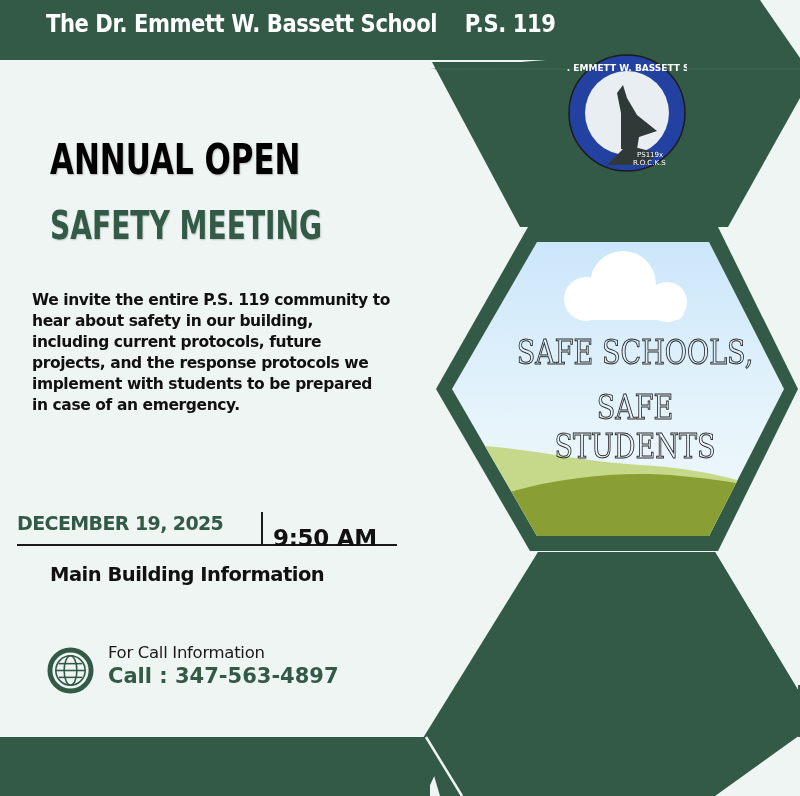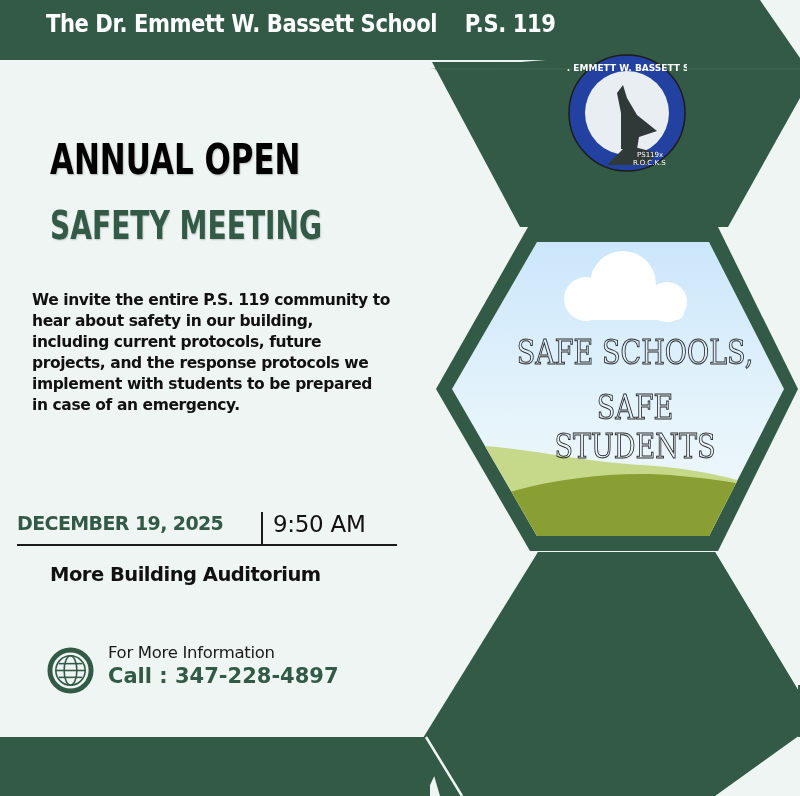--- a/index.html
+++ b/index.html
@@ -5,21 +5,21 @@
   html, body { margin:0; padding:0; }
   body { width:800px; height:796px; overflow:hidden; background:#eef5f2; position:relative; font-family:"Liberation Sans", sans-serif; }
   .bg-svg { position:absolute; left:0; top:0; width:800px; height:796px; }
   .header-title { position:absolute; left:46px; top:10px; color:#ffffff; font-family:"DejaVu Sans", sans-serif; font-weight:bold; font-size:24px; letter-spacing:-0.5px; white-space:pre; transform:scaleX(0.88); transform-origin:left center; }
   .title1 { position:absolute; left:50px; top:134px; font-family:"DejaVu Sans", sans-serif; font-weight:bold; font-size:43px; color:#000; transform:scaleX(0.72); transform-origin:left top; text-shadow:1px 1px 2px rgba(0,0,0,0.25); letter-spacing:0px; }
   .title2 { position:absolute; left:50px; top:203px; font-family:"DejaVu Sans", sans-serif; font-weight:bold; font-size:39px; color:#325a46; transform:scaleX(0.72); transform-origin:left top; text-shadow:1px 1px 2px rgba(0,0,0,0.2); }
   .desc { position:absolute; left:32px; top:290px; width:360px; font-family:"DejaVu Sans", sans-serif; font-weight:bold; font-size:15.5px; line-height:21px; color:#111; letter-spacing:-0.4px; }
   .date-row { position:absolute; left:17px; top:510px; width:380px; height:34px; border-bottom:2px solid #1a1a1a; }
   .date { position:absolute; left:0; top:2px; font-family:"DejaVu Sans", sans-serif; font-weight:bold; font-size:19px; color:#325a46; letter-spacing:-0.6px; }
   .date-sep { position:absolute; left:244px; top:2px; width:2px; height:34px; background:#1a1a1a; }
-  .time { position:absolute; left:256px; top:1px; font-family:"DejaVu Sans", sans-serif; font-weight:normal; font-size:23px; color:#111; letter-spacing:-0.3px; }
+  .time { position:absolute; left:256px; top:15px; font-family:"DejaVu Sans", sans-serif; font-weight:bold; font-size:23px; color:#111; letter-spacing:-0.3px; }
   .venue { position:absolute; left:50px; top:563px; font-family:"DejaVu Sans", sans-serif; font-weight:bold; font-size:19.5px; color:#111; letter-spacing:-0.5px; }
   .globe { position:absolute; left:47px; top:647px; width:47px; height:47px; }
   .info-label { position:absolute; left:108px; top:643px; font-family:"DejaVu Sans", sans-serif; font-size:16.5px; color:#1a1a1a; letter-spacing:-0.3px; }
   .info-phone { position:absolute; left:108px; top:664px; font-family:"DejaVu Sans", sans-serif; font-weight:bold; font-size:21px; color:#325a46; letter-spacing:0px; }
   .logo { position:absolute; left:567px; top:53px; width:120px; height:120px; }
   .slogan { position:absolute; left:490px; width:290px; text-align:center; font-family:"DejaVu Serif", serif; font-size:33px; color:transparent; -webkit-text-stroke:1px #2a2a2a; letter-spacing:0px; transform:scaleX(0.82); transform-origin:center; }
   .slogan1 { top:333px; }
   .slogan2 { top:388px; }
 </style>
 </head>
@@ -89,27 +89,27 @@
 
 <div class="title1">ANNUAL OPEN</div>
 <div class="title2">SAFETY MEETING</div>
 <div class="desc">We invite the entire P.S. 119 community to hear about safety in our building, including current protocols, future projects, and the response protocols we implement with students to be prepared in case of an emergency.</div>
 
 <div class="date-row">
   <span class="date">DECEMBER 19, 2025</span>
   <span class="date-sep"></span>
   <span class="time">9:50 AM</span>
 </div>
-<div class="venue">More Building Auditorium</div>
+<div class="venue">Main Building Information</div>
 
 <svg class="globe" viewBox="0 0 48 48" xmlns="http://www.w3.org/2000/svg">
   <circle cx="24" cy="24" r="21" fill="none" stroke="#325a46" stroke-width="5"></circle>
   <circle cx="24" cy="24" r="15" fill="none" stroke="#325a46" stroke-width="1.6"></circle>
   <ellipse cx="24" cy="24" rx="6.5" ry="15" fill="none" stroke="#325a46" stroke-width="1.6"></ellipse>
   <line x1="9" y1="24" x2="39" y2="24" stroke="#325a46" stroke-width="1.6"></line>
   <line x1="12" y1="17" x2="36" y2="17" stroke="#325a46" stroke-width="1.6"></line>
   <line x1="12" y1="31" x2="36" y2="31" stroke="#325a46" stroke-width="1.6"></line>
 </svg>
-<div class="info-label">For More Information</div>
-<div class="info-phone">Call : 347-228-4897</div>
+<div class="info-label">For Call Information</div>
+<div class="info-phone">Call : 347-563-4897</div>
 
 <div class="slogan slogan1">SAFE SCHOOLS,</div>
 <div class="slogan slogan2">SAFE STUDENTS</div>
 
 </body></html>

